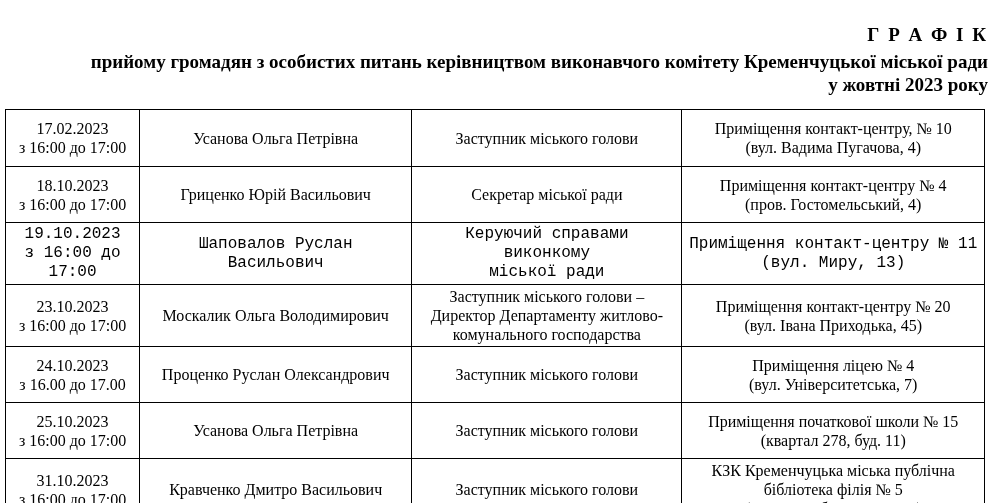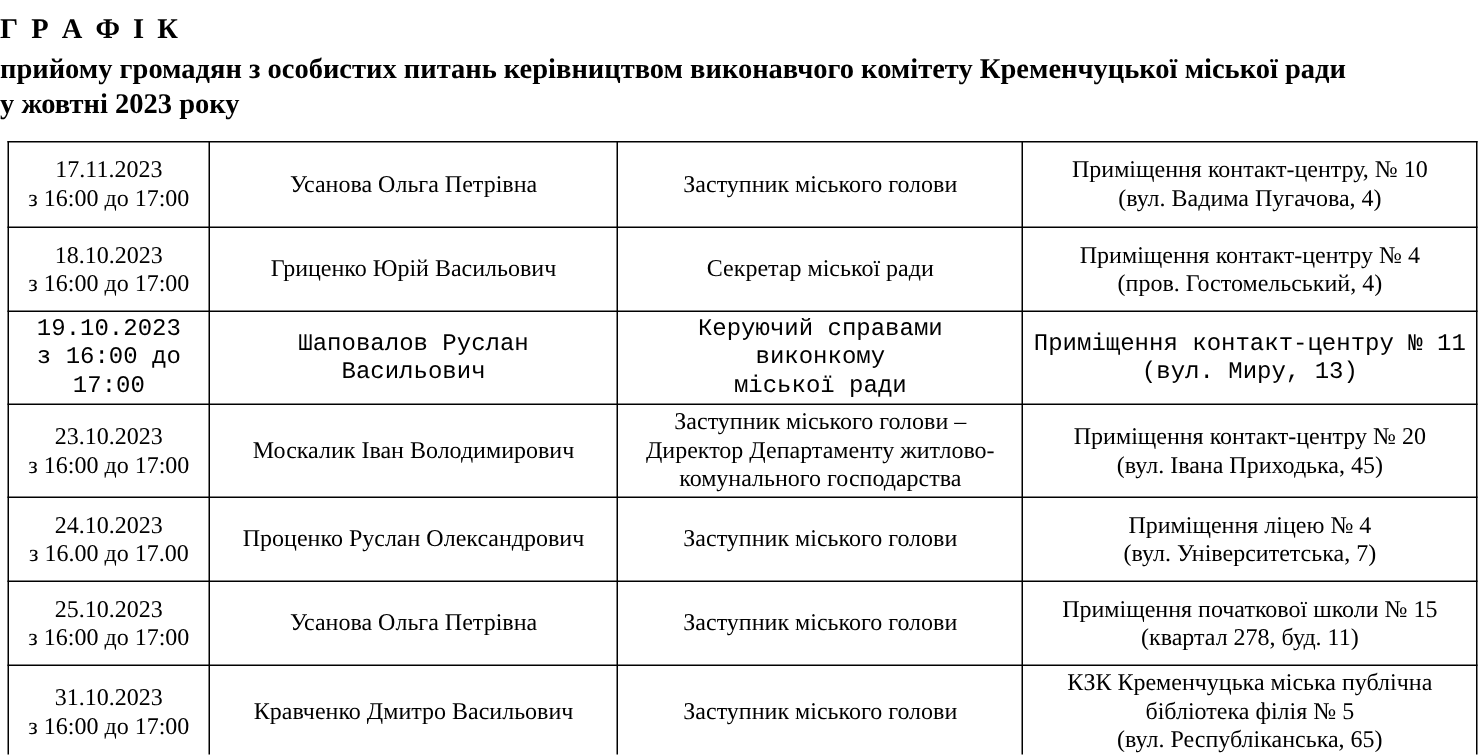--- a/index.html
+++ b/index.html
@@ -6,22 +6,22 @@
   html, body {
     width: 988px; height: 503px;
     background: #ffffff;
     color: #000000;
     font-family: "Liberation Serif", "DejaVu Serif", serif;
     overflow: hidden;
   }
   .page { width: 988px; height: 503px; overflow: hidden; }
 
   .title-block {
-    padding-top: 8px;
-    text-align: left;
+    padding-top: 23px;
+    text-align: right;
     font-weight: bold;
     font-size: 19px;
     line-height: 23px;
   }
   .title-main {
     letter-spacing: 2px;
     margin-bottom: 4px;
   }
   .title-line { white-space: pre-line; }
 
@@ -67,21 +67,21 @@
 
   <table class="schedule">
     <colgroup>
       <col class="c-date">
         <col class="c-name">
         <col class="c-position">
         <col class="c-location">
     </colgroup>
     <tbody>
       <tr class="row">
-        <td><span>17.11.2023</span><br><span>з 16:00 до 17:00</span></td>
+        <td><span>17.02.2023</span><br><span>з 16:00 до 17:00</span></td>
         <td>Усанова Ольга Петрівна</td>
         <td>Заступник міського голови</td>
         <td>Приміщення контакт-центру, № 10
 (вул. Вадима Пугачова, 4)</td>
       </tr>
       <tr class="row">
         <td><span>18.10.2023</span><br><span>з 16:00 до 17:00</span></td>
         <td>Гриценко Юрій Васильович</td>
         <td>Секретар міської ради</td>
         <td>Приміщення контакт-центру № 4
@@ -90,21 +90,21 @@
       <tr class="row">
         <td><span>19.10.2023</span><br><span>з 16:00 до 17:00</span></td>
         <td>Шаповалов Руслан Васильович</td>
         <td>Керуючий справами виконкому
 міської ради</td>
         <td>Приміщення контакт-центру № 11
 (вул. Миру, 13)</td>
       </tr>
       <tr class="row">
         <td><span>23.10.2023</span><br><span>з 16:00 до 17:00</span></td>
-        <td>Москалик Іван Володимирович</td>
+        <td>Москалик Ольга Володимирович</td>
         <td>Заступник міського голови –
 Директор Департаменту житлово-
 комунального господарства</td>
         <td>Приміщення контакт-центру № 20
 (вул. Івана Приходька, 45)</td>
       </tr>
       <tr class="row">
         <td><span>24.10.2023</span><br><span>з 16.00 до 17.00</span></td>
         <td>Проценко Руслан Олександрович</td>
         <td>Заступник міського голови</td>

